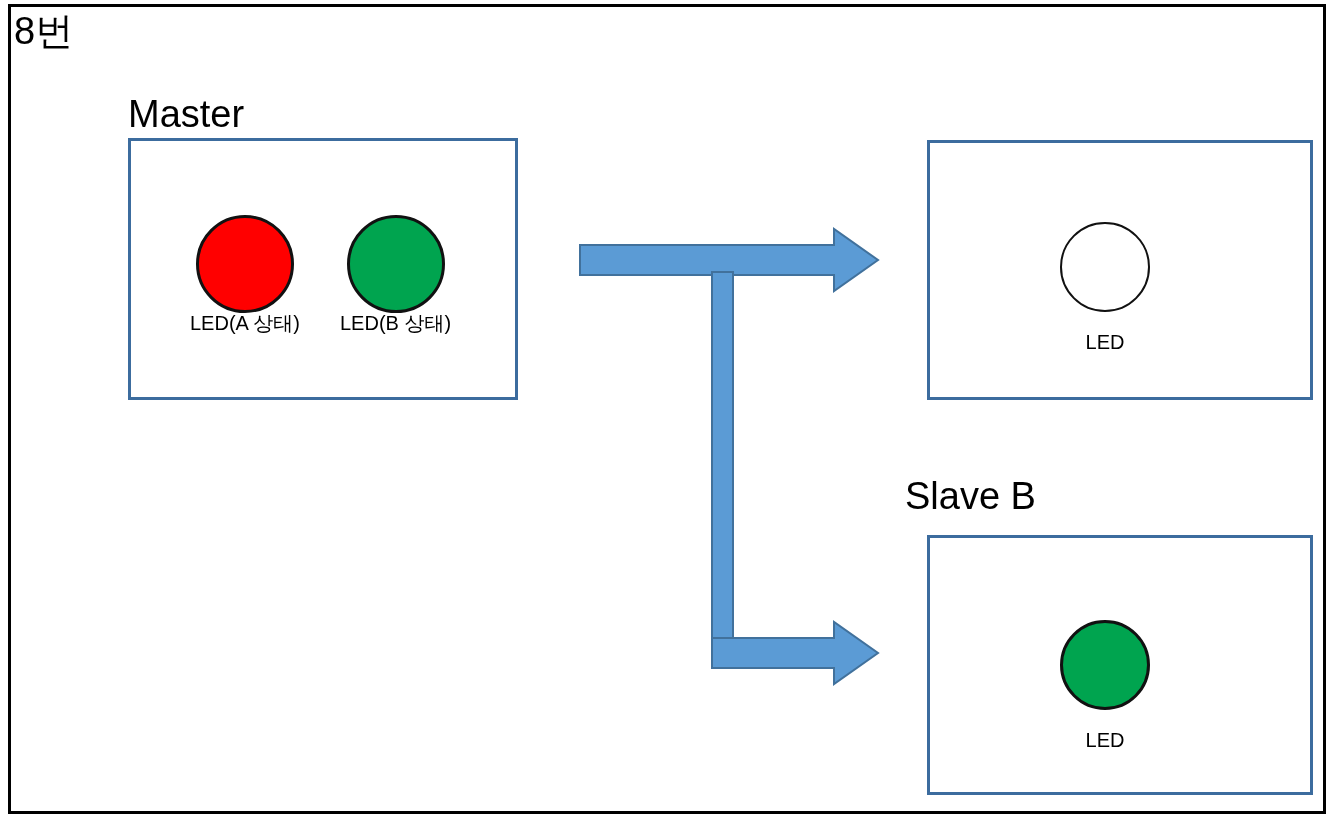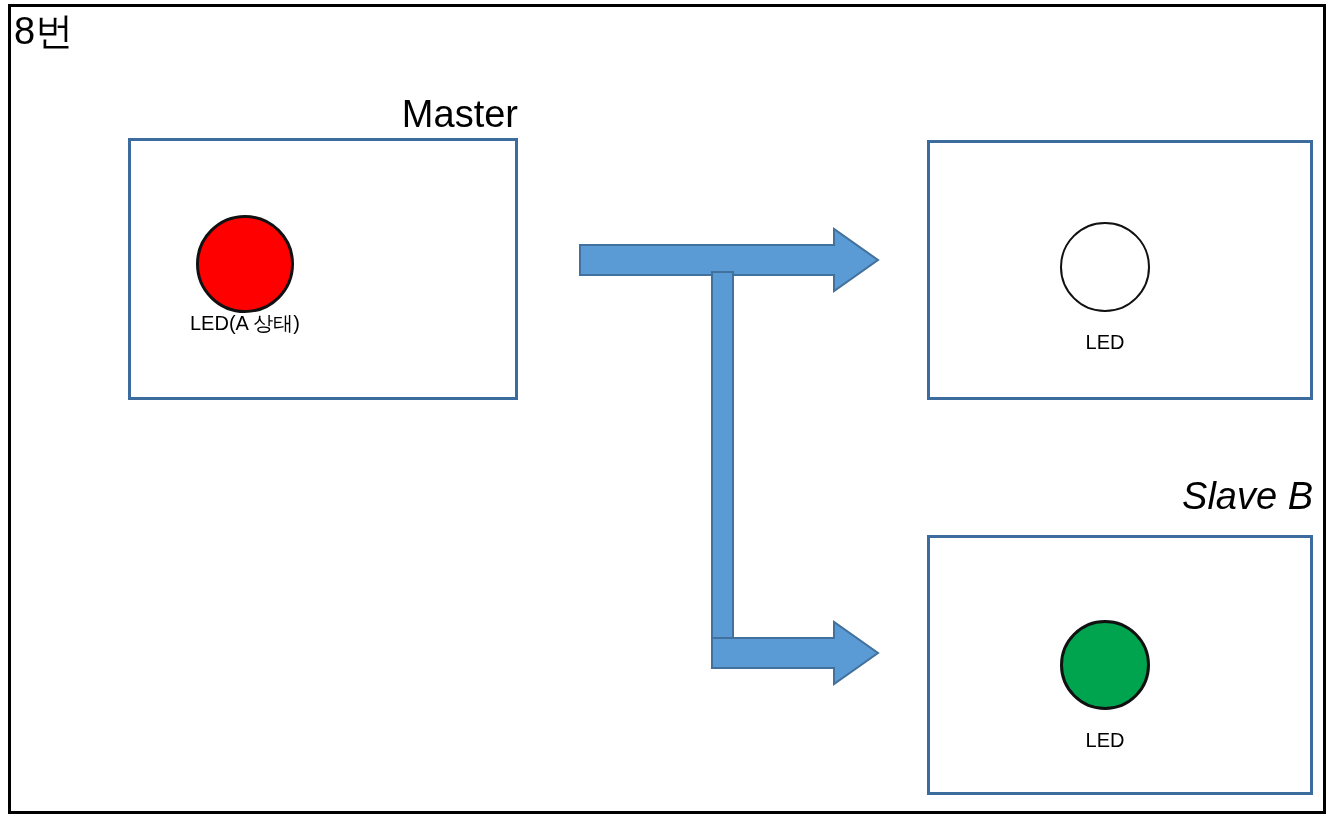--- a/index.html
+++ b/index.html
@@ -43,42 +43,42 @@
     color: #000000;
     white-space: nowrap;
   }
 
   
   .panel-caption {
     position: absolute;
     font-size: 38px;
     line-height: 1;
     color: #000000;
-    text-align: right;
+    text-align: left;
     white-space: nowrap;
   }
 
   
   .panel-box {
     position: absolute;
     border: 3px solid #3C6C9E;
     background: #ffffff;
     box-sizing: border-box;
   }
 
   
   #panel-master-caption { left: 128px; top: 95px; width: 390px; }
   #panel-master-box { left: 128px; top: 138px; width: 390px; height: 262px; }
 
   
   #panel-slave-a-caption { left: 927px; top: 82px; width: 386px; }
   #panel-slave-a-box { left: 927px; top: 140px; width: 386px; height: 260px; }
 
   
-  #panel-slave-b-caption { left: 927px; top: 477px; width: 386px; font-style: italic; }
+  #panel-slave-b-caption { left: 905px; top: 477px; width: 386px; }
   #panel-slave-b-box { left: 927px; top: 535px; width: 386px; height: 260px; }
 
   
   .led-cluster {
     position: absolute;
     display: flex;
     flex-direction: column;
     align-items: center;
   }
   .led-lamp {
@@ -138,20 +138,24 @@
 
   <div class="panel-caption" id="panel-master-caption">Master</div>
 
   <div class="panel-box" id="panel-master-box"></div>
 
   <div class="led-cluster" id="master-led-a">
     <div class="led-lamp" style="background:#FF0000;"></div>
     <div class="led-caption">LED(A 상태)</div>
   </div>
 
+  <div class="led-cluster" id="master-led-b">
+    <div class="led-lamp" style="background:#00A44F;"></div>
+    <div class="led-caption">LED(B 상태)</div>
+  </div>
 
   <div id="broadcast-connector">
     <svg viewBox="0 0 320 465" xmlns="http://www.w3.org/2000/svg">
 
       <polygon points="10,20 264,20 264,4 308,35 264,66 264,50 10,50" fill="#5B9BD5" stroke="#41719C" stroke-width="2" stroke-linejoin="miter"></polygon>
 
       <rect x="142" y="47" width="21" height="388" fill="#5B9BD5" stroke="#41719C" stroke-width="2"></rect>
 
       <polygon points="142,413 264,413 264,397 308,428 264,459 264,443 142,443" fill="#5B9BD5" stroke="#41719C" stroke-width="2" stroke-linejoin="miter"></polygon>
     </svg>

